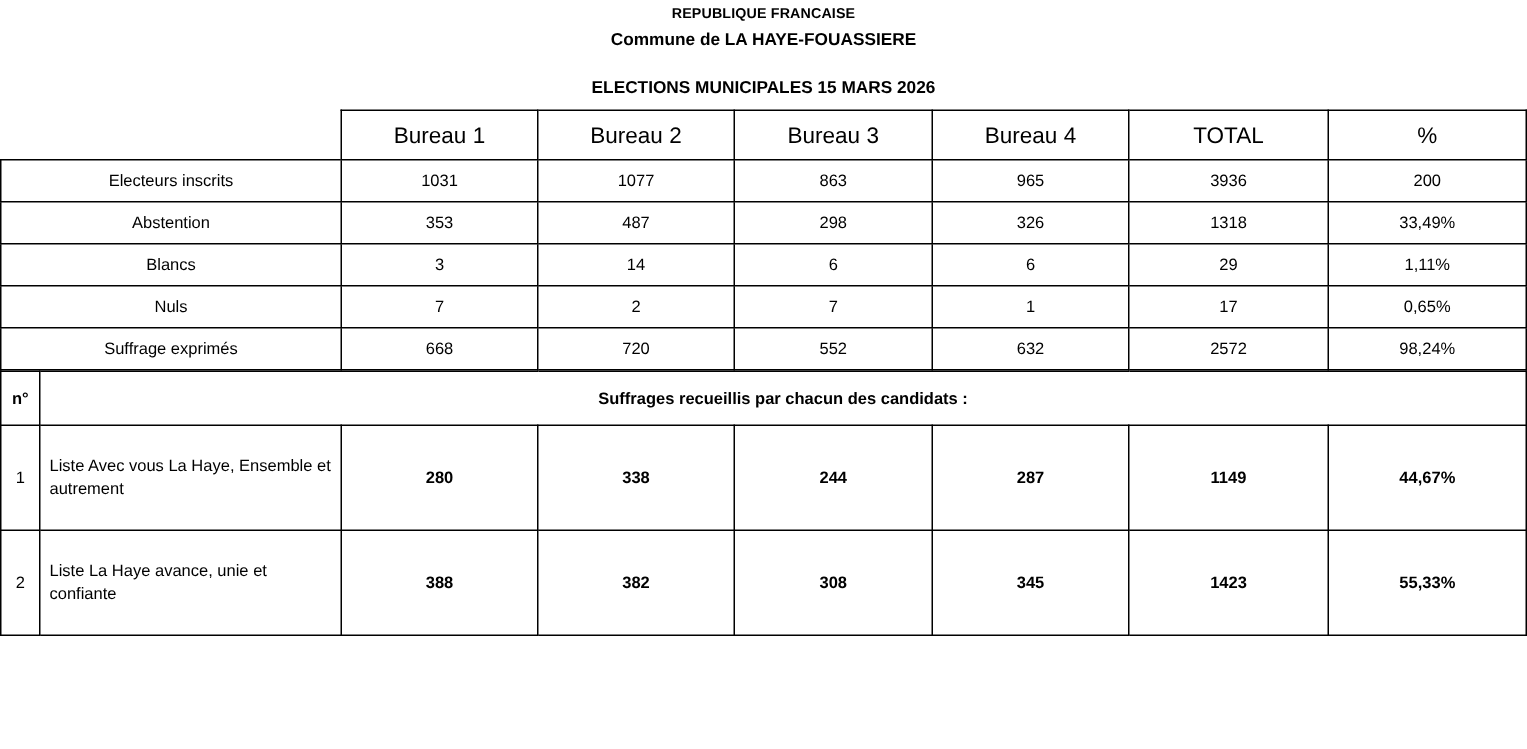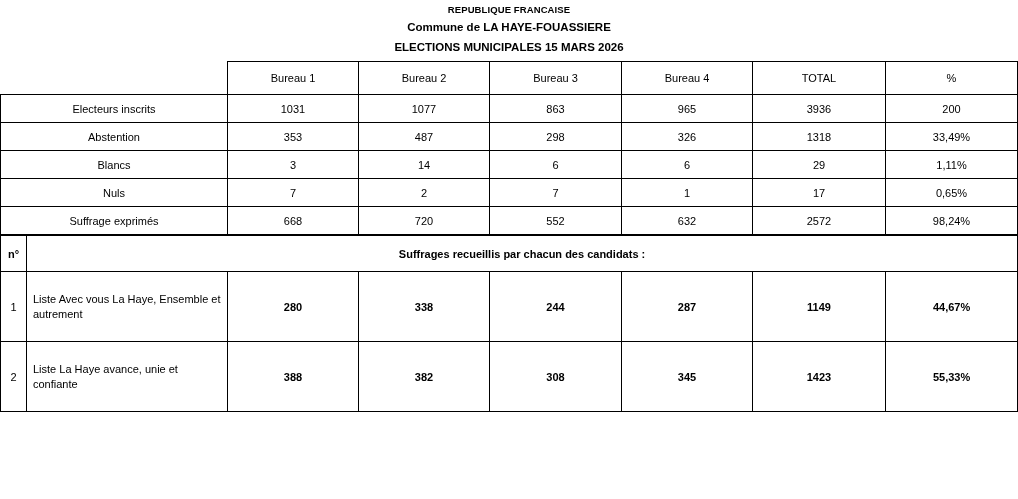--- a/index.html
+++ b/index.html
@@ -36,21 +36,21 @@
   .hd-line2 {
     font-size: 11.5px;
     font-weight: bold;
     line-height: 17px;
     margin-top: 3px;
   }
   .hd-line3 {
     font-size: 11.5px;
     font-weight: bold;
     line-height: 17px;
-    margin-top: 3px;
+    margin-top: 15px;
   }
   .hd-title {
     font-size: 22px;
     font-weight: bold;
     line-height: 28px;
     margin-top: 4px;
     letter-spacing: 0.2px;
   }
 
   
@@ -82,21 +82,21 @@
   .col-b4    { width: 131px; }
   .col-total { width: 133px; }
   .col-pct   { width: 132px; }
 
   
   .hdr-blank {
     border: none !important;
   }
   .hdr-cell {
     height: 33px !important;
-    font-size: 11px;
+    font-size: 15px;
   }
   .hdr-bold { font-weight: bold; }
 
   .cell-bold { font-weight: bold; }
 
   
   .tbl-cand {
     width: 1018px;
     border-collapse: collapse;
     table-layout: fixed;

